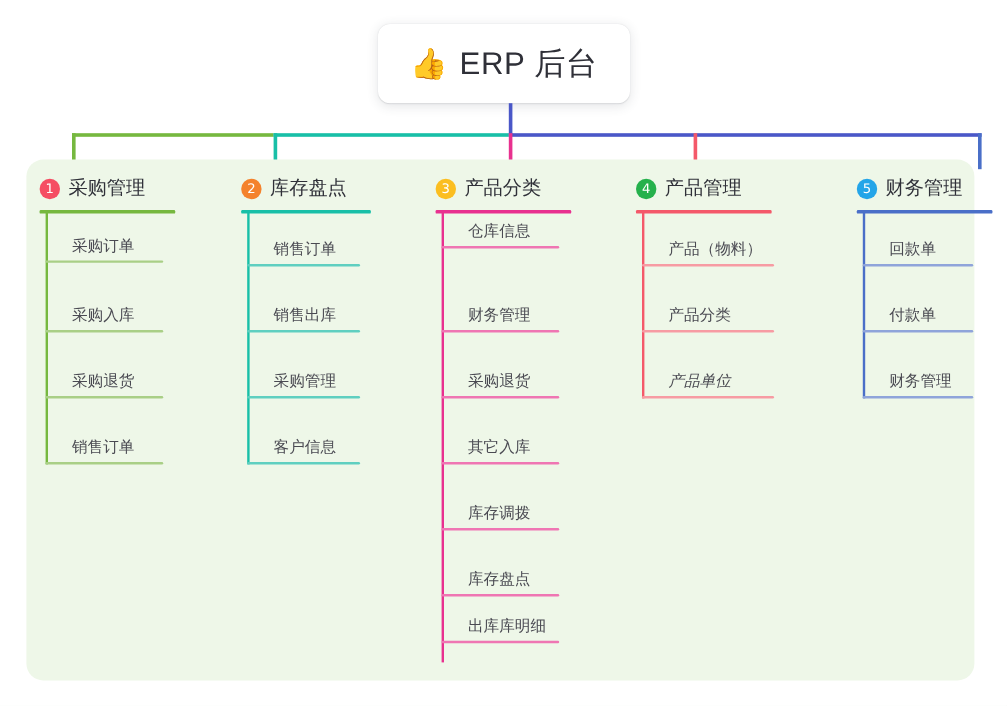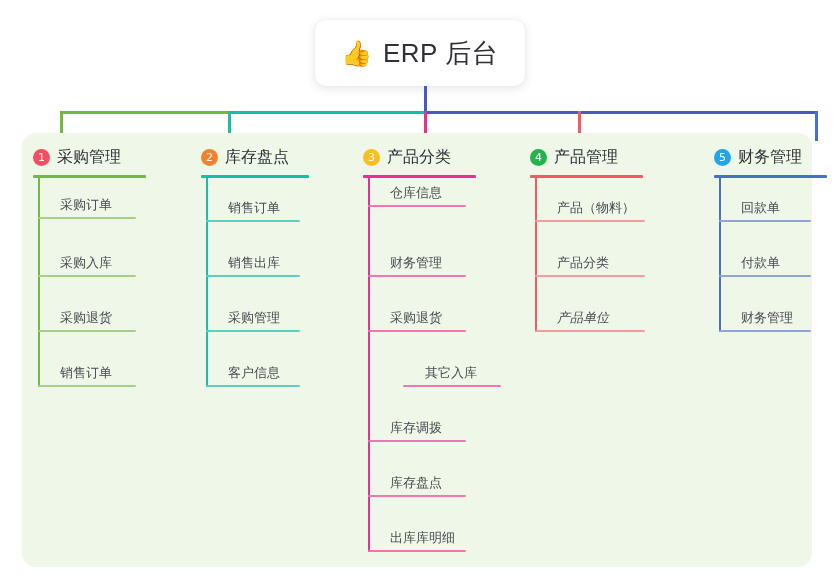--- a/index.html
+++ b/index.html
@@ -191,33 +191,33 @@
             <div class="node-rule" style="width: 98px; background: rgb(239, 118, 179);"></div>
           </div>
           <div class="node" style="left: 5px; top: 118px; width: 98px; height: 26px;">
             <span class="node-label">财务管理</span>
             <div class="node-rule" style="width: 98px; background: rgb(239, 118, 179);"></div>
           </div>
           <div class="node" style="left: 5px; top: 173px; width: 98px; height: 26px;">
             <span class="node-label">采购退货</span>
             <div class="node-rule" style="width: 98px; background: rgb(239, 118, 179);"></div>
           </div>
-          <div class="node" style="left: 5px; top: 228px; width: 98px; height: 26px; margin-left: 35px;">
+          <div class="node" style="left: 5px; top: 228px; width: 98px; height: 26px;">
             <span class="node-label">其它入库</span>
             <div class="node-rule" style="width: 98px; background: rgb(239, 118, 179);"></div>
           </div>
           <div class="node" style="left: 5px; top: 283px; width: 98px; height: 26px;">
             <span class="node-label">库存调拨</span>
             <div class="node-rule" style="width: 98px; background: rgb(239, 118, 179);"></div>
           </div>
           <div class="node" style="left: 5px; top: 338px; width: 98px; height: 26px;">
             <span class="node-label">库存盘点</span>
             <div class="node-rule" style="width: 98px; background: rgb(239, 118, 179);"></div>
           </div>
-          <div class="node" style="left: 5px; top: 393px; width: 98px; height: 26px; text-align: center;">
+          <div class="node" style="left: 5px; top: 377px; width: 98px; height: 26px; text-align: center;">
             <span class="node-label">出库库明细</span>
             <div class="node-rule" style="width: 98px; background: rgb(239, 118, 179);"></div>
           </div>
         </div>
         <div class="column" style="left: 508px;">
           <div class="col-head" style="top: 14px;">
             <span class="badge" style="background: rgb(37, 177, 76);">4</span>
             <span class="col-title">产品管理</span>
           </div>
           <div class="head-rule" style="top: 42px; width: 113px; background: rgb(244, 89, 106);"></div>

